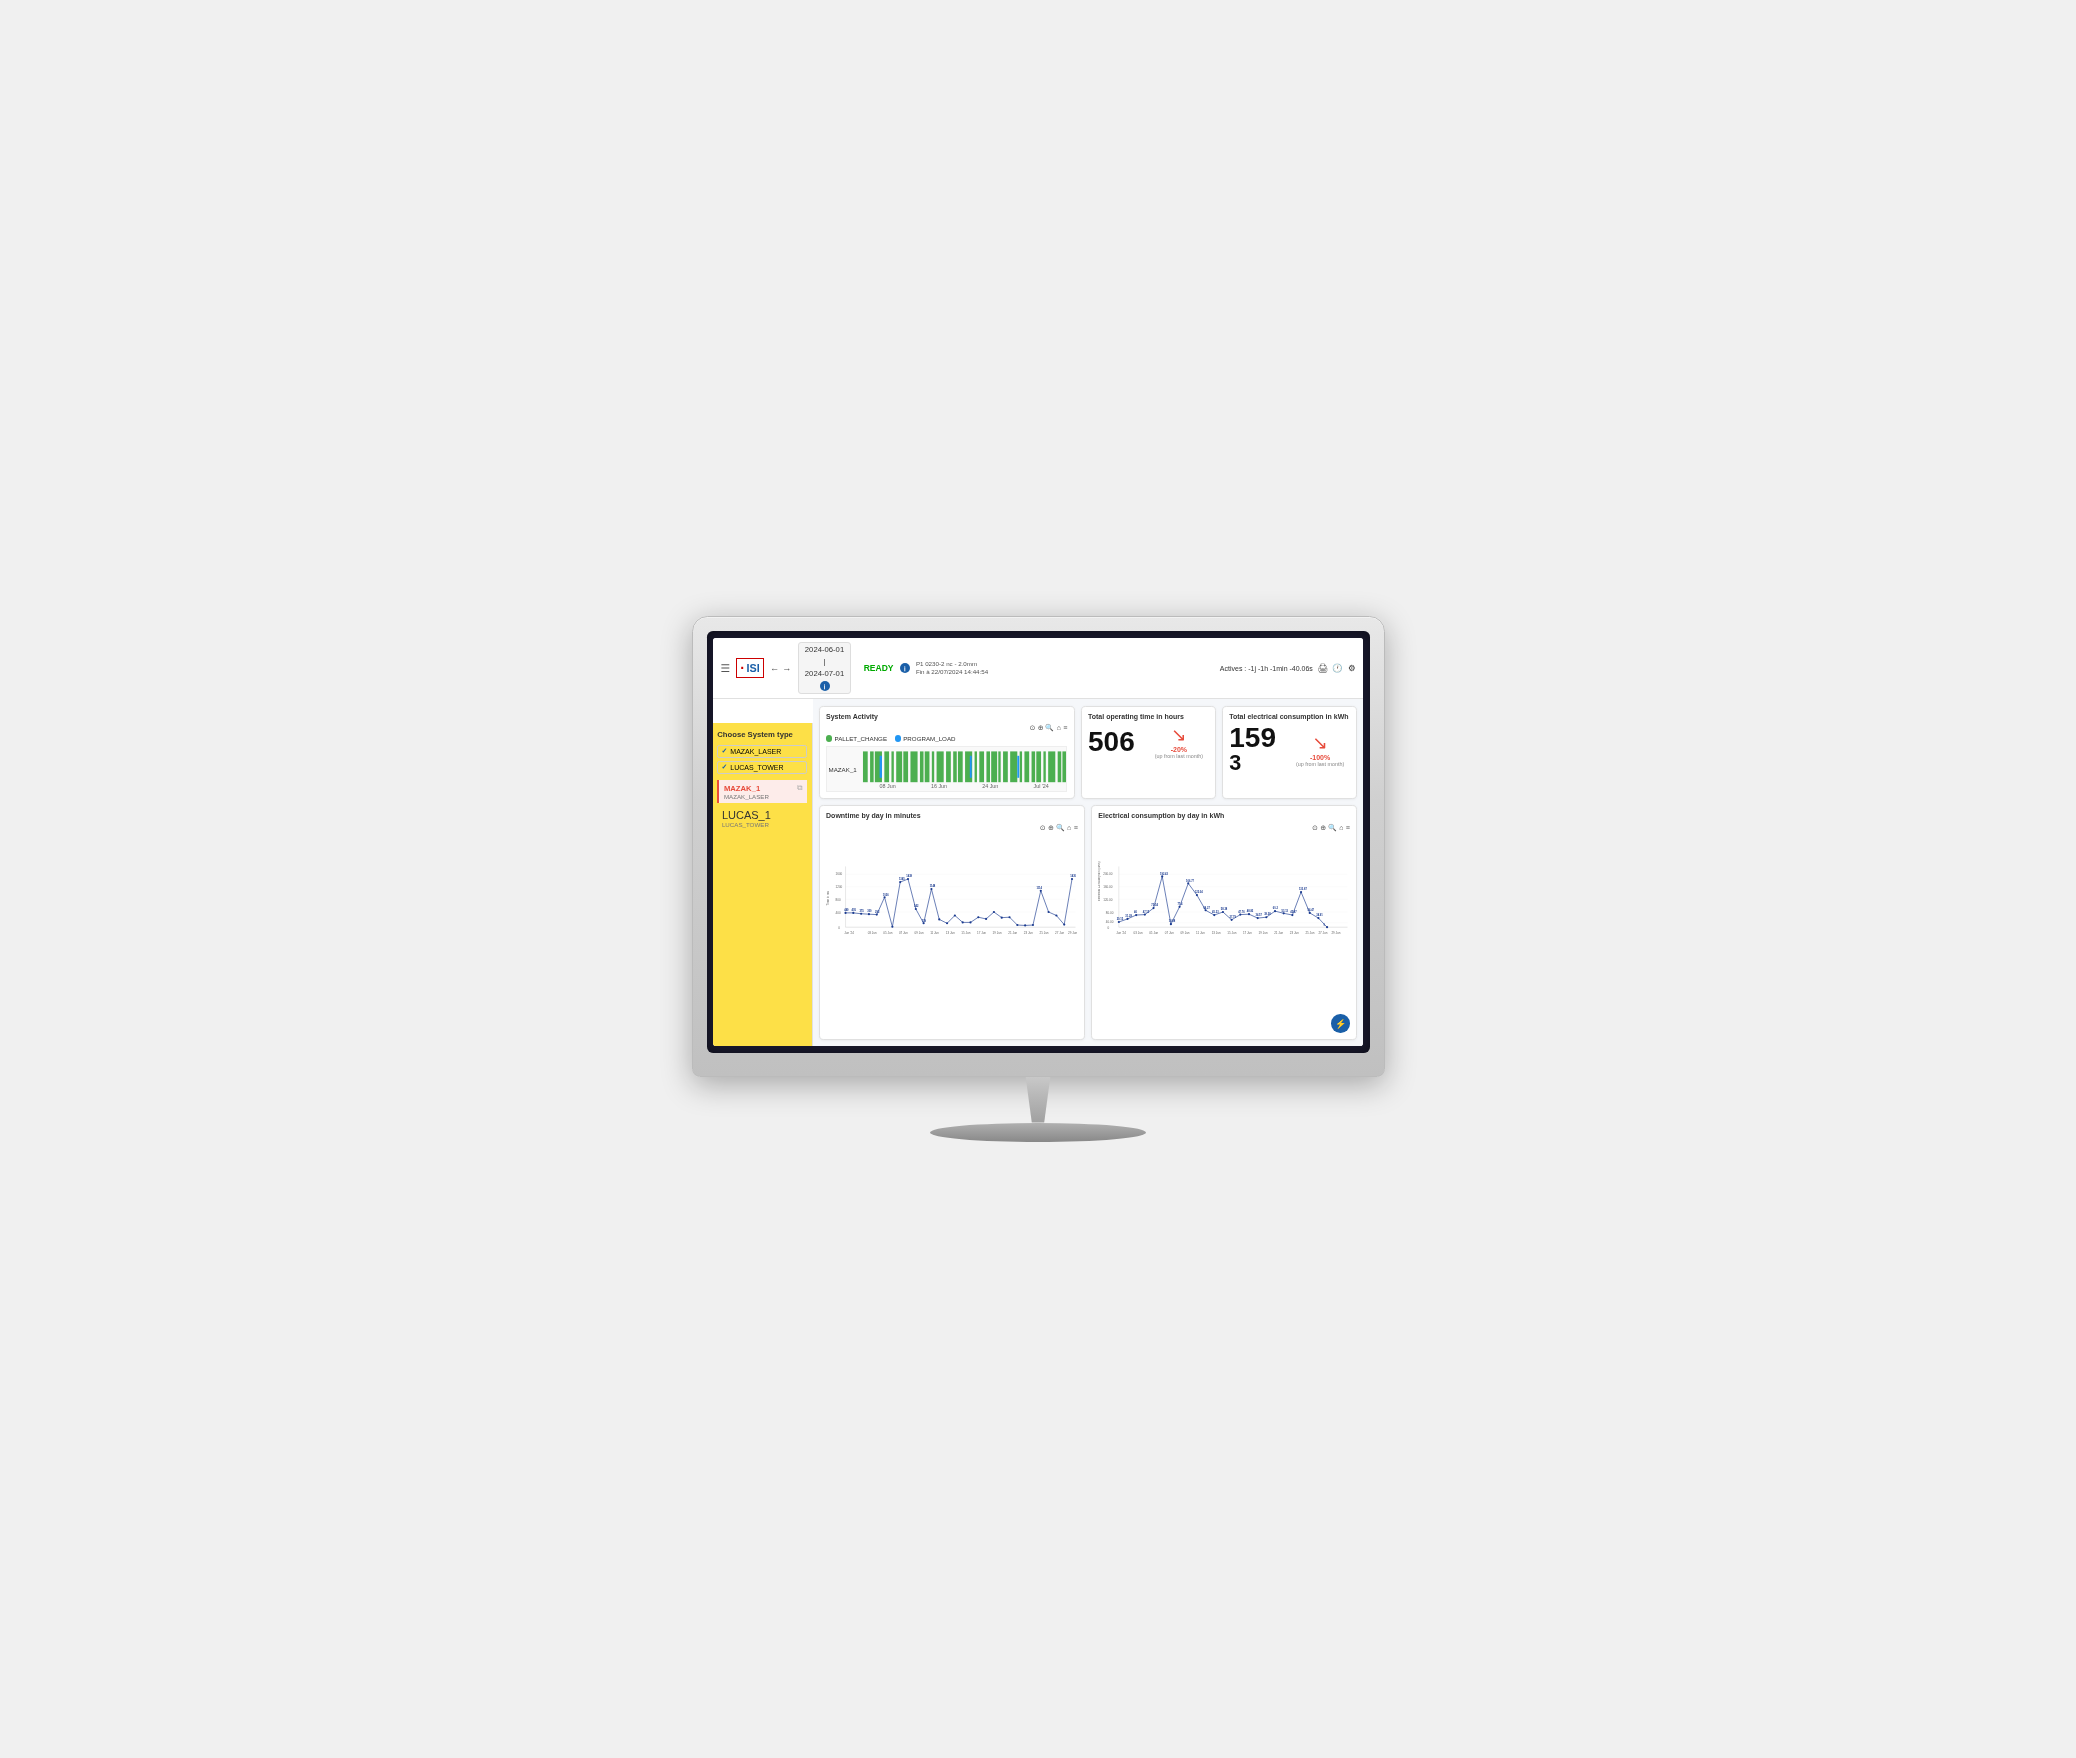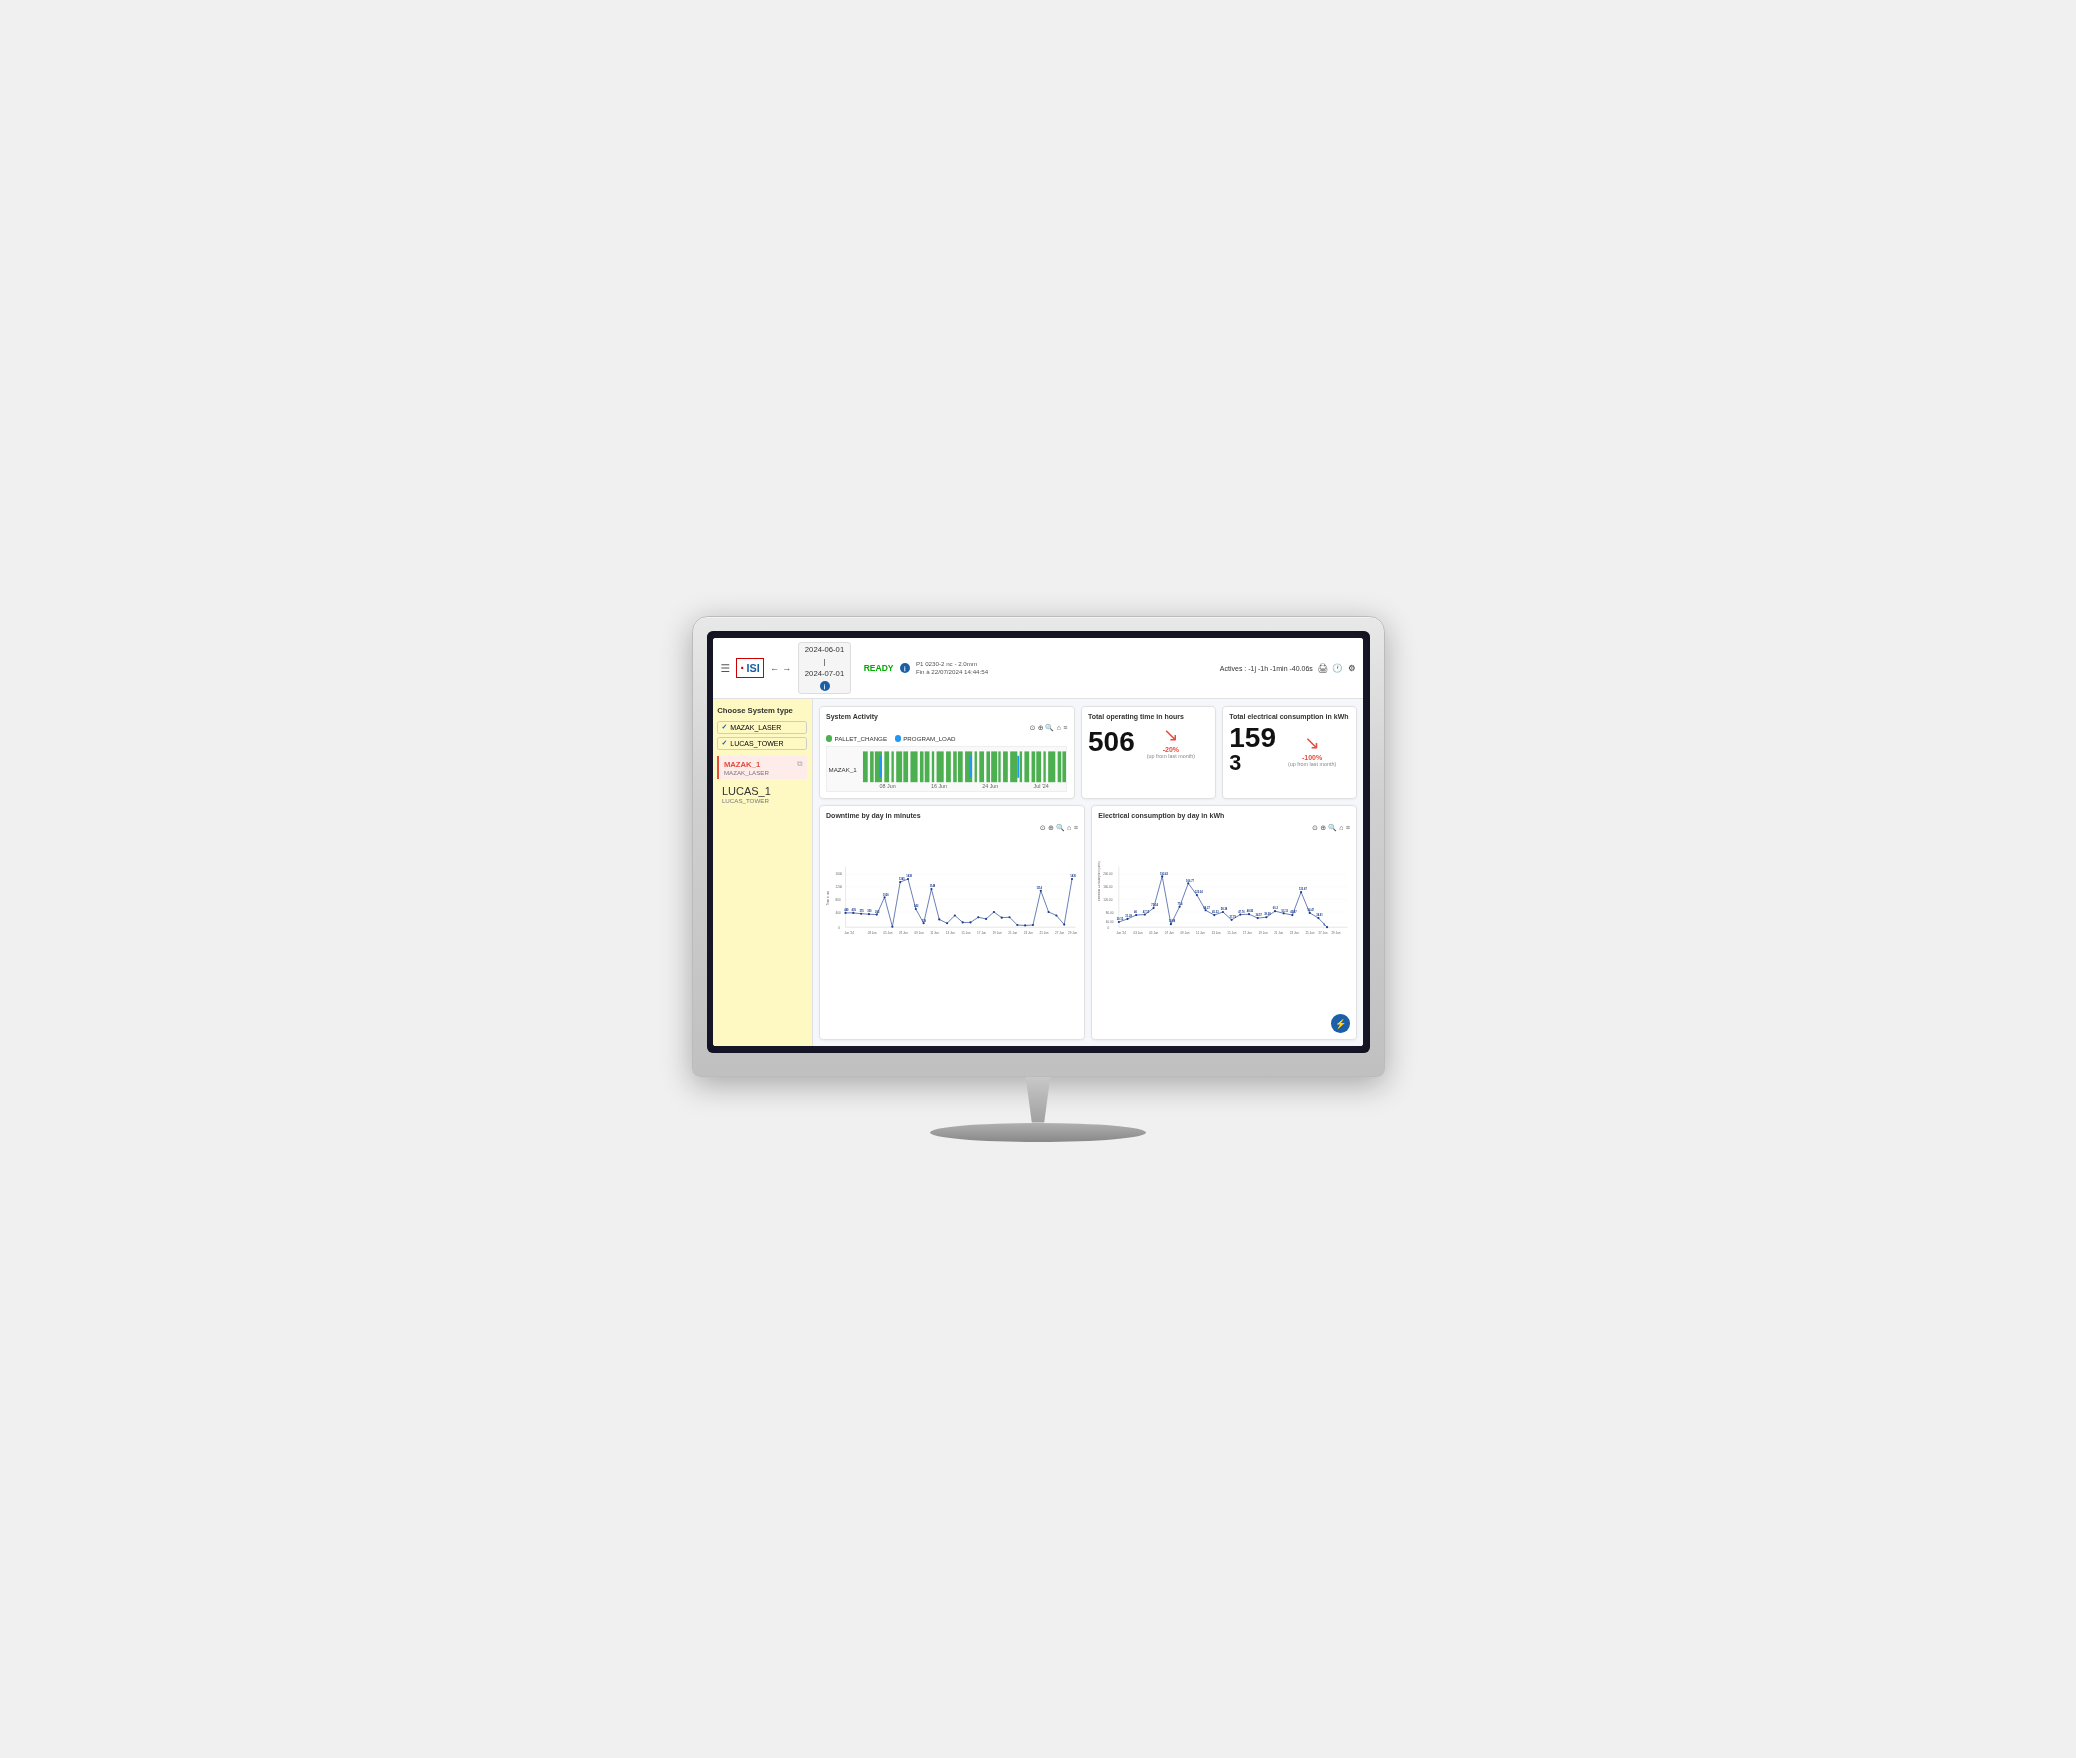--- a/index.html
+++ b/index.html
@@ -119,24 +119,25 @@
     .main-layout {
       display: flex;
       height: calc(100% - 28px);
       min-height: 347px;
     }
 
     
     .sidebar {
       width: 100px;
       min-width: 100px;
-      background: #fef9c3;
+      background: #fde047;
       border-right: 0.8px solid #e0e0e0;
       padding: 6.2px 4.6px;
       font-size: 7px;
+      margin-top: 24px;
     }
 
     .sidebar-title {
       font-size: 7.7px;
       font-weight: bold;
       color: #333;
       margin-bottom: 6.2px;
     }
 
     .checkbox-item {
@@ -311,21 +312,21 @@
       font-weight: bold;
     }
     .trend-sub {
       font-size: 5.4px;
       color: #888;
     }
 
     .number-trend-row {
       display: flex;
       align-items: center;
-      gap: 12px;
+      gap: 20px;
     }
 
     
     .electrical-card {
       flex: 1;
     }
 
     
     .bottom-row {
       display: flex;

